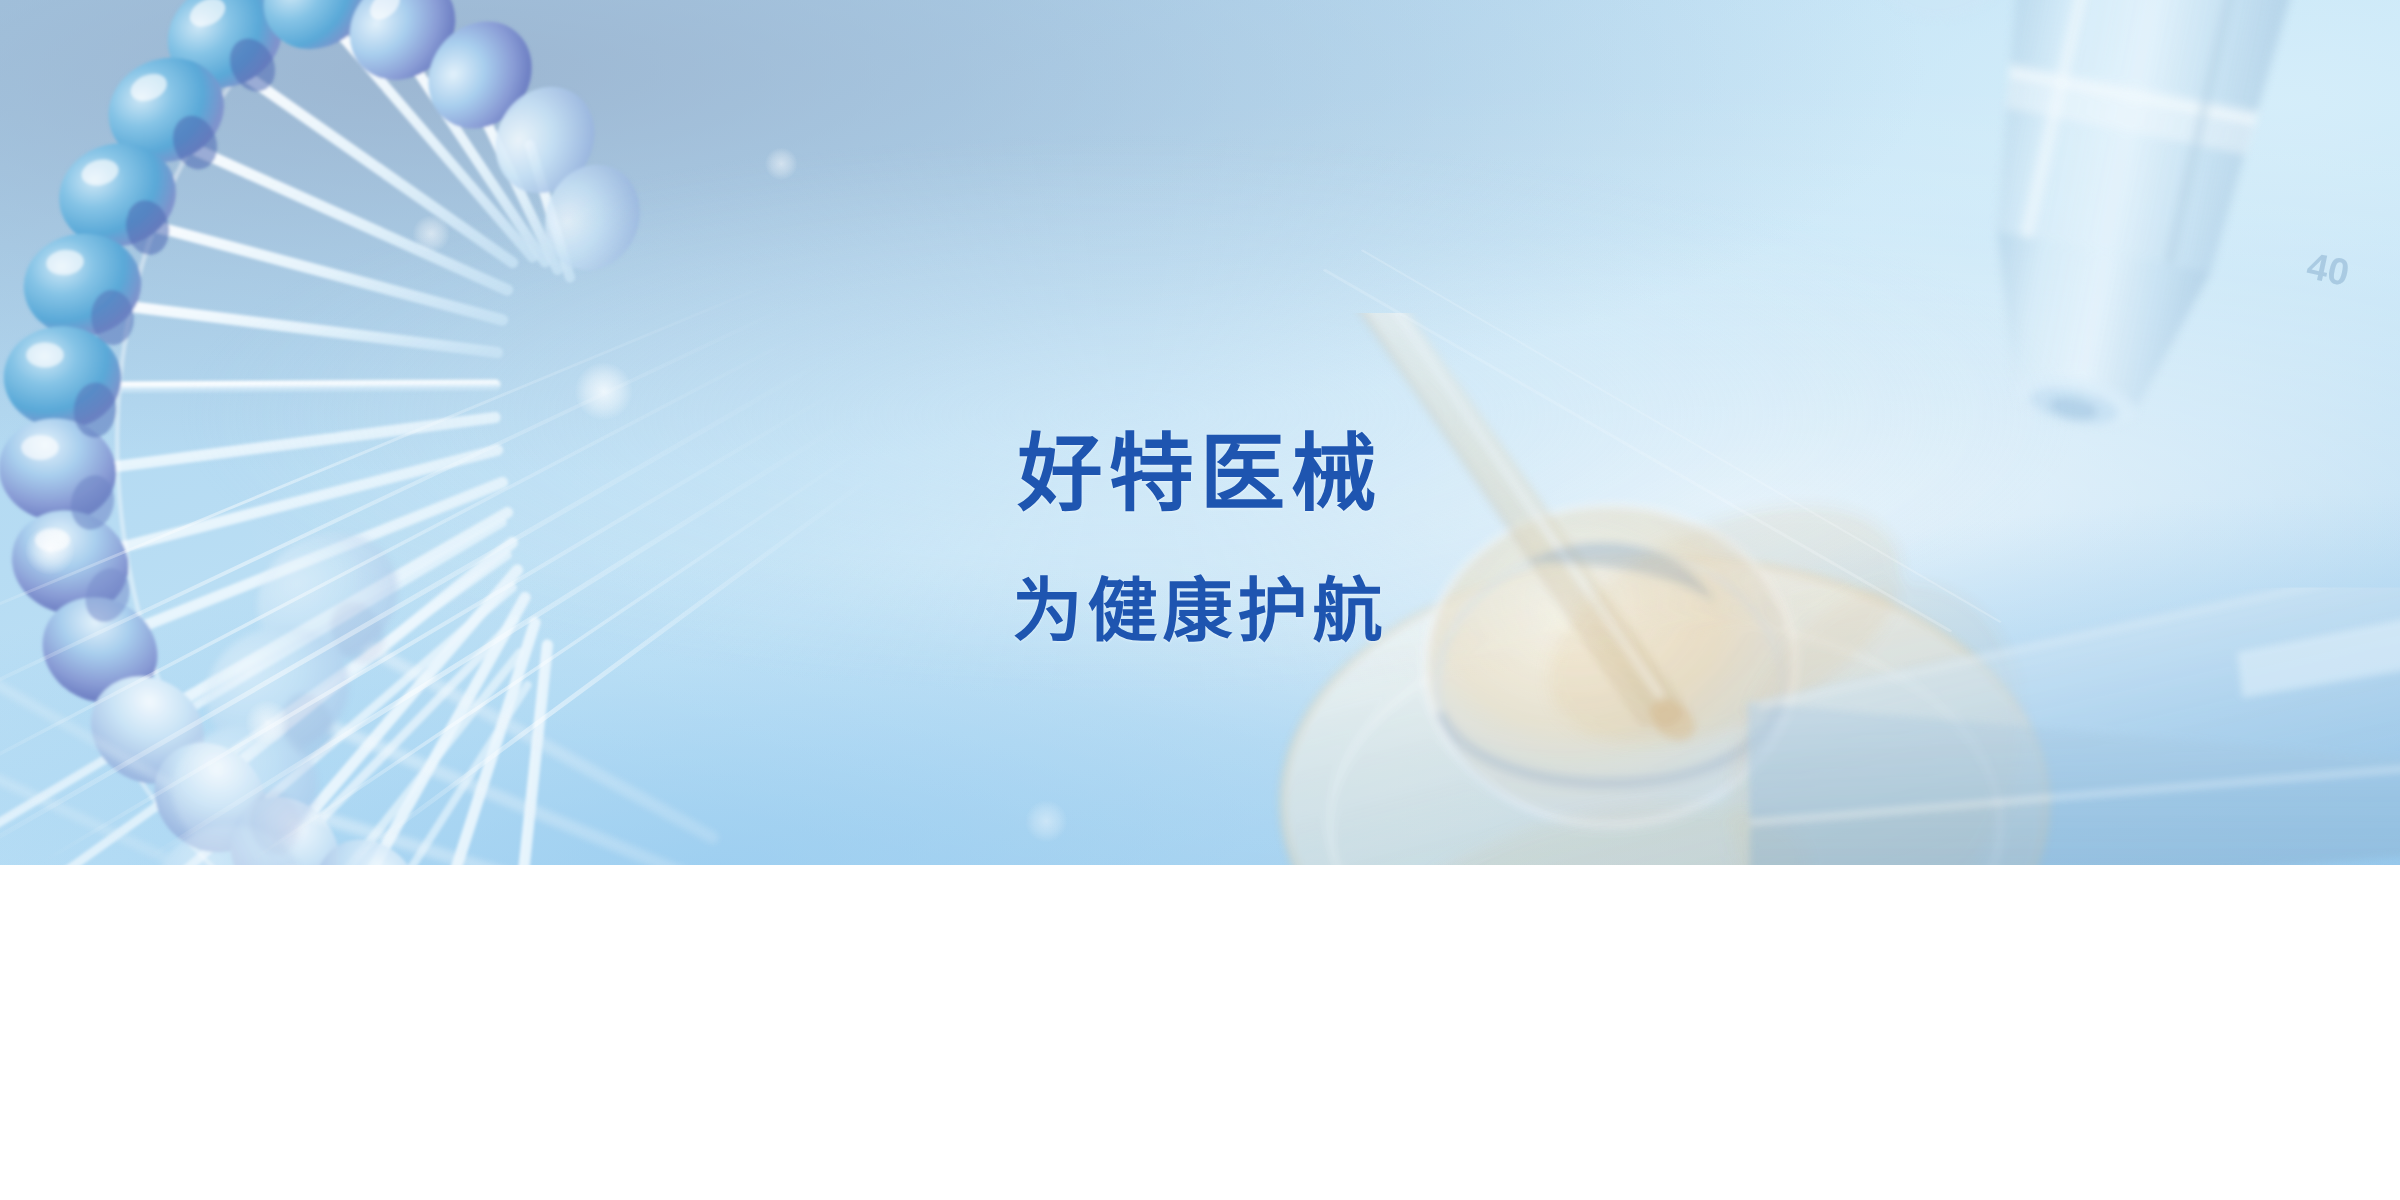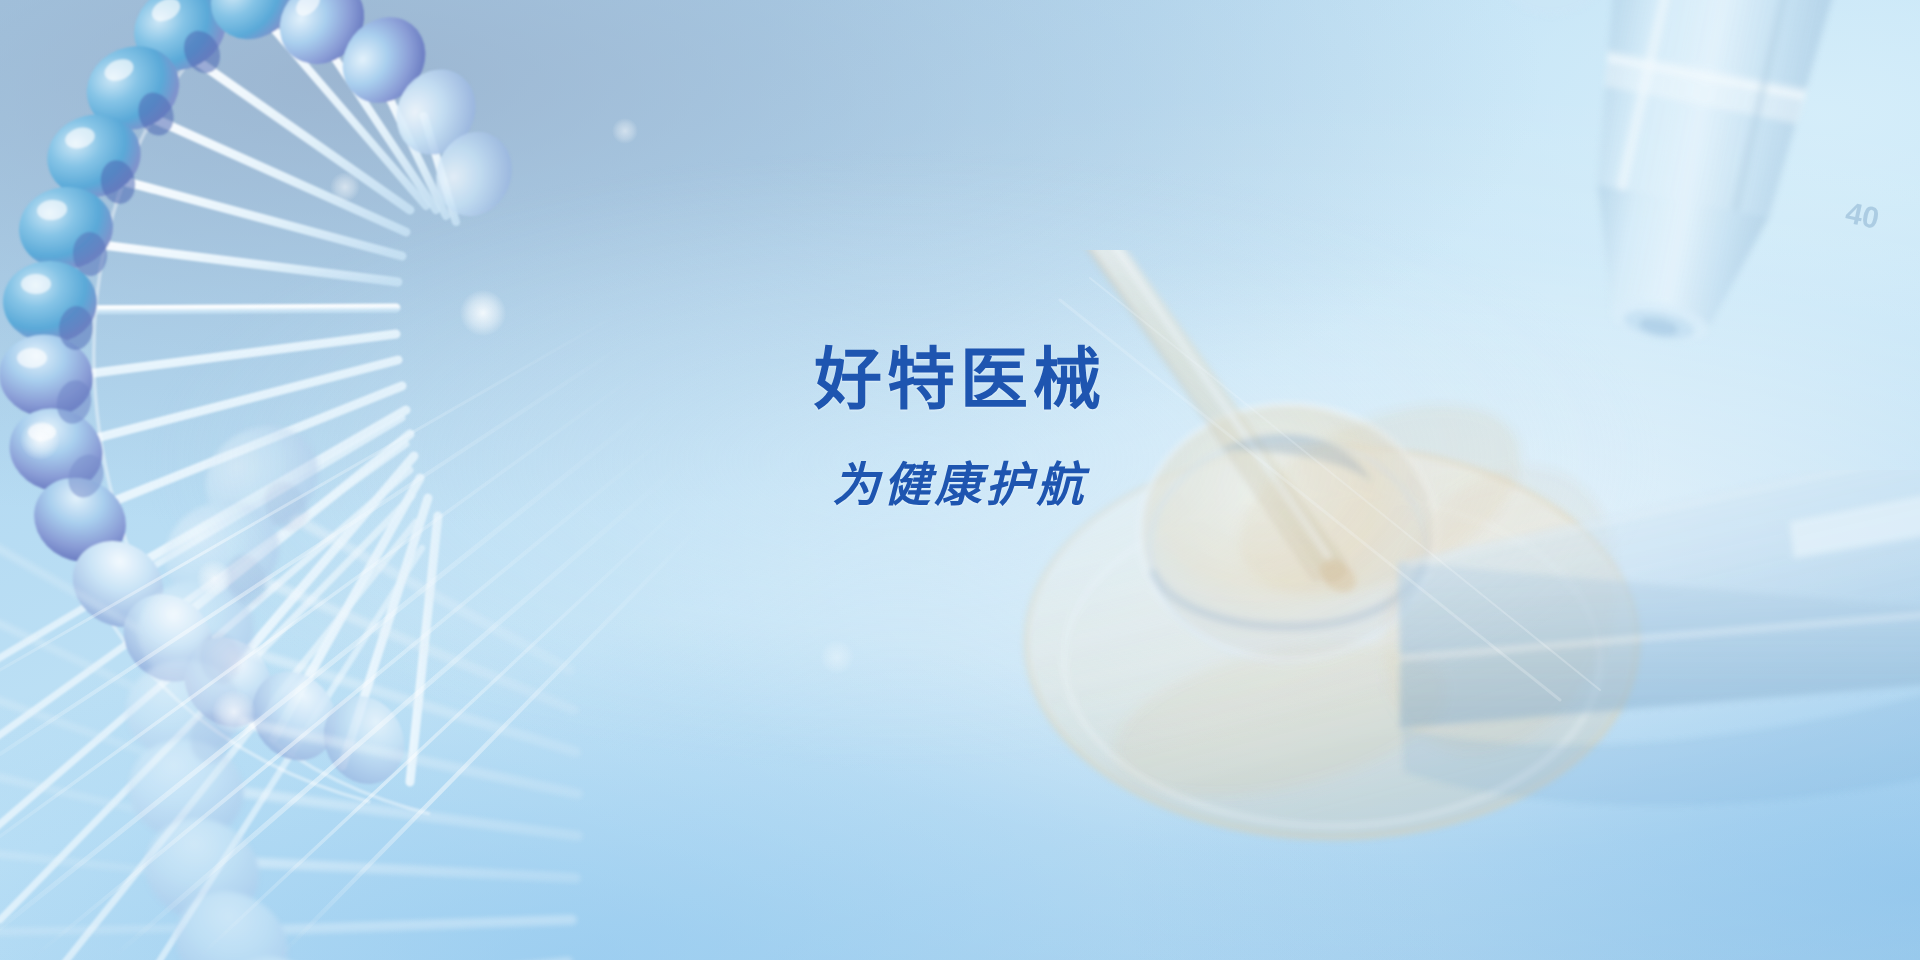--- a/index.html
+++ b/index.html
@@ -4,21 +4,21 @@
 <title>好特医械</title>
 <style>
   html, body {
     margin: 0;
     padding: 0;
     background: #ffffff;
   }
   .banner {
     position: relative;
     width: 1920px;
-    height: 960px;
+    height: 692px;
     overflow: hidden;
     font-family: "Liberation Sans", "DejaVu Sans", sans-serif;
     background: #b6dcf4;
   }
 
   
   .bg-base {
     position: absolute;
     inset: 0;
     background:
@@ -137,28 +137,27 @@
   .subline {
     font-size: 45px;
     font-weight: 400;
     letter-spacing: 3px;
     line-height: 1;
     color: #2a5fb4;
     margin: 50px 0 0 0;
     text-shadow: 0 1px 2px rgba(255,255,255,0.40);
   }
   .tagline {
-    font-size: 47px;
+    font-size: 56px;
     font-weight: bold;
     letter-spacing: 4px;
     line-height: 1;
     color: #1e55b0;
     margin: 48px 0 15px 0;
     text-shadow: 0 1px 2px rgba(255,255,255,0.45);
-    font-style: italic;
   }
 </style>
 </head>
 <body>
 
 <div class="banner">
 
   <div class="bg-base"></div>
   <div class="bg-tint-bottom"></div>
 

